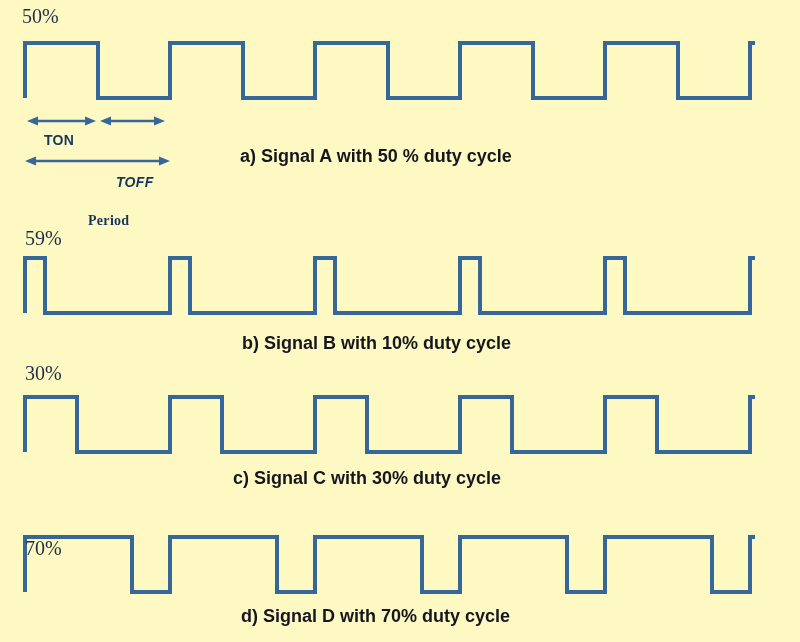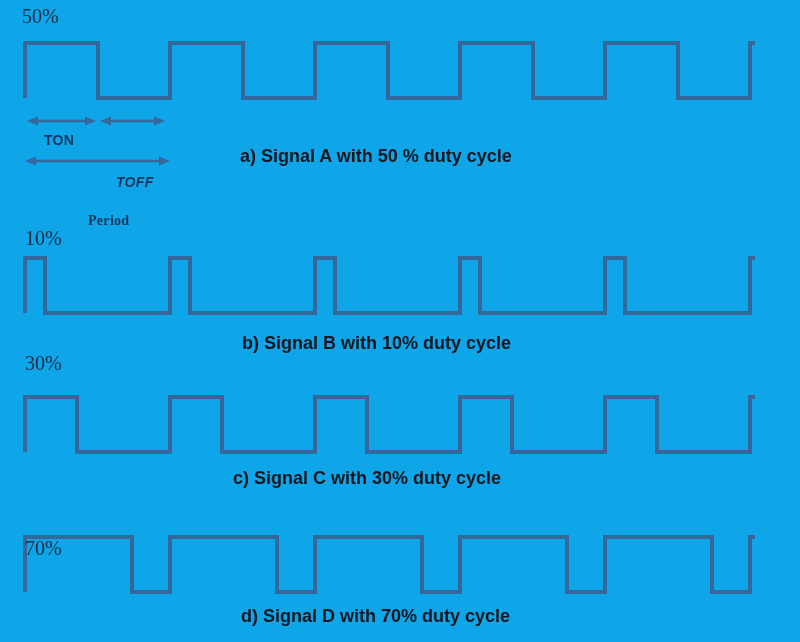--- a/index.html
+++ b/index.html
@@ -5,39 +5,39 @@
   html, body {
     margin: 0;
     padding: 0;
     background: #ffffff;
     font-family: "Liberation Sans", sans-serif;
   }
   .stage {
     position: relative;
     width: 800px;
     height: 642px;
-    background: #0ea5e9;
+    background: #fef9c3;
     overflow: hidden;
   }
   #wave-svg {
     position: absolute;
     left: 0;
     top: 0;
   }
   .pct {
     position: absolute;
     font-family: "Liberation Serif", serif;
     font-size: 20px;
     line-height: 22px;
     color: #1F2D44;
     white-space: nowrap;
   }
   #pct-a { left: 22px; top: 5px; }
   #pct-b { left: 25px; top: 227px; }
-  #pct-c { left: 25px; top: 352px; }
+  #pct-c { left: 25px; top: 362px; }
   #pct-d { left: 25px; top: 501px; margin-top: 36px; }
   .ann {
     position: absolute;
     font-weight: bold;
     font-size: 14px;
     line-height: 16px;
     color: #17365D;
     letter-spacing: 0.3px;
     white-space: nowrap;
     margin-top: 40px;
@@ -79,21 +79,21 @@
         <path d="M 165 121 L 154 116.4 L 154 125.6 Z" fill="#36679B"></path>
       </g>
       <g>
         <line x1="34" y1="161" x2="161" y2="161" stroke="#36679B" stroke-width="2.6"></line>
         <path d="M 25 161 L 36 156.4 L 36 165.6 Z" fill="#36679B"></path>
         <path d="M 170 161 L 159 156.4 L 159 165.6 Z" fill="#36679B"></path>
       </g>
     </svg>
 
   <div class="pct" id="pct-a" style="color: rgb(31, 45, 68);">50%</div>
-  <div class="pct" id="pct-b" style="color: rgb(31, 45, 68);">10%</div>
+  <div class="pct" id="pct-b" style="color: rgb(31, 45, 68);">59%</div>
   <div class="pct" id="pct-c" style="color: rgb(31, 45, 68);">30%</div>
   <div class="pct" id="pct-d" style="color: rgb(31, 45, 68);">70%</div>
 
   <div class="ann" id="ann-ton" style="color: rgb(23, 54, 93);">TON</div>
   <div class="ann" id="ann-toff" style="color: rgb(23, 54, 93); font-style: italic;">TOFF</div>
   <div class="ann" id="ann-period" style="color: rgb(23, 54, 93);">Period</div>
 
   <div class="cap" id="cap-a" style="color: rgb(22, 22, 30);">a) Signal A with 50 % duty cycle</div>
   <div class="cap" id="cap-b" style="color: rgb(22, 22, 30);">b) Signal B with 10% duty cycle</div>
   <div class="cap" id="cap-c" style="color: rgb(22, 22, 30);">c) Signal C with 30% duty cycle</div>

